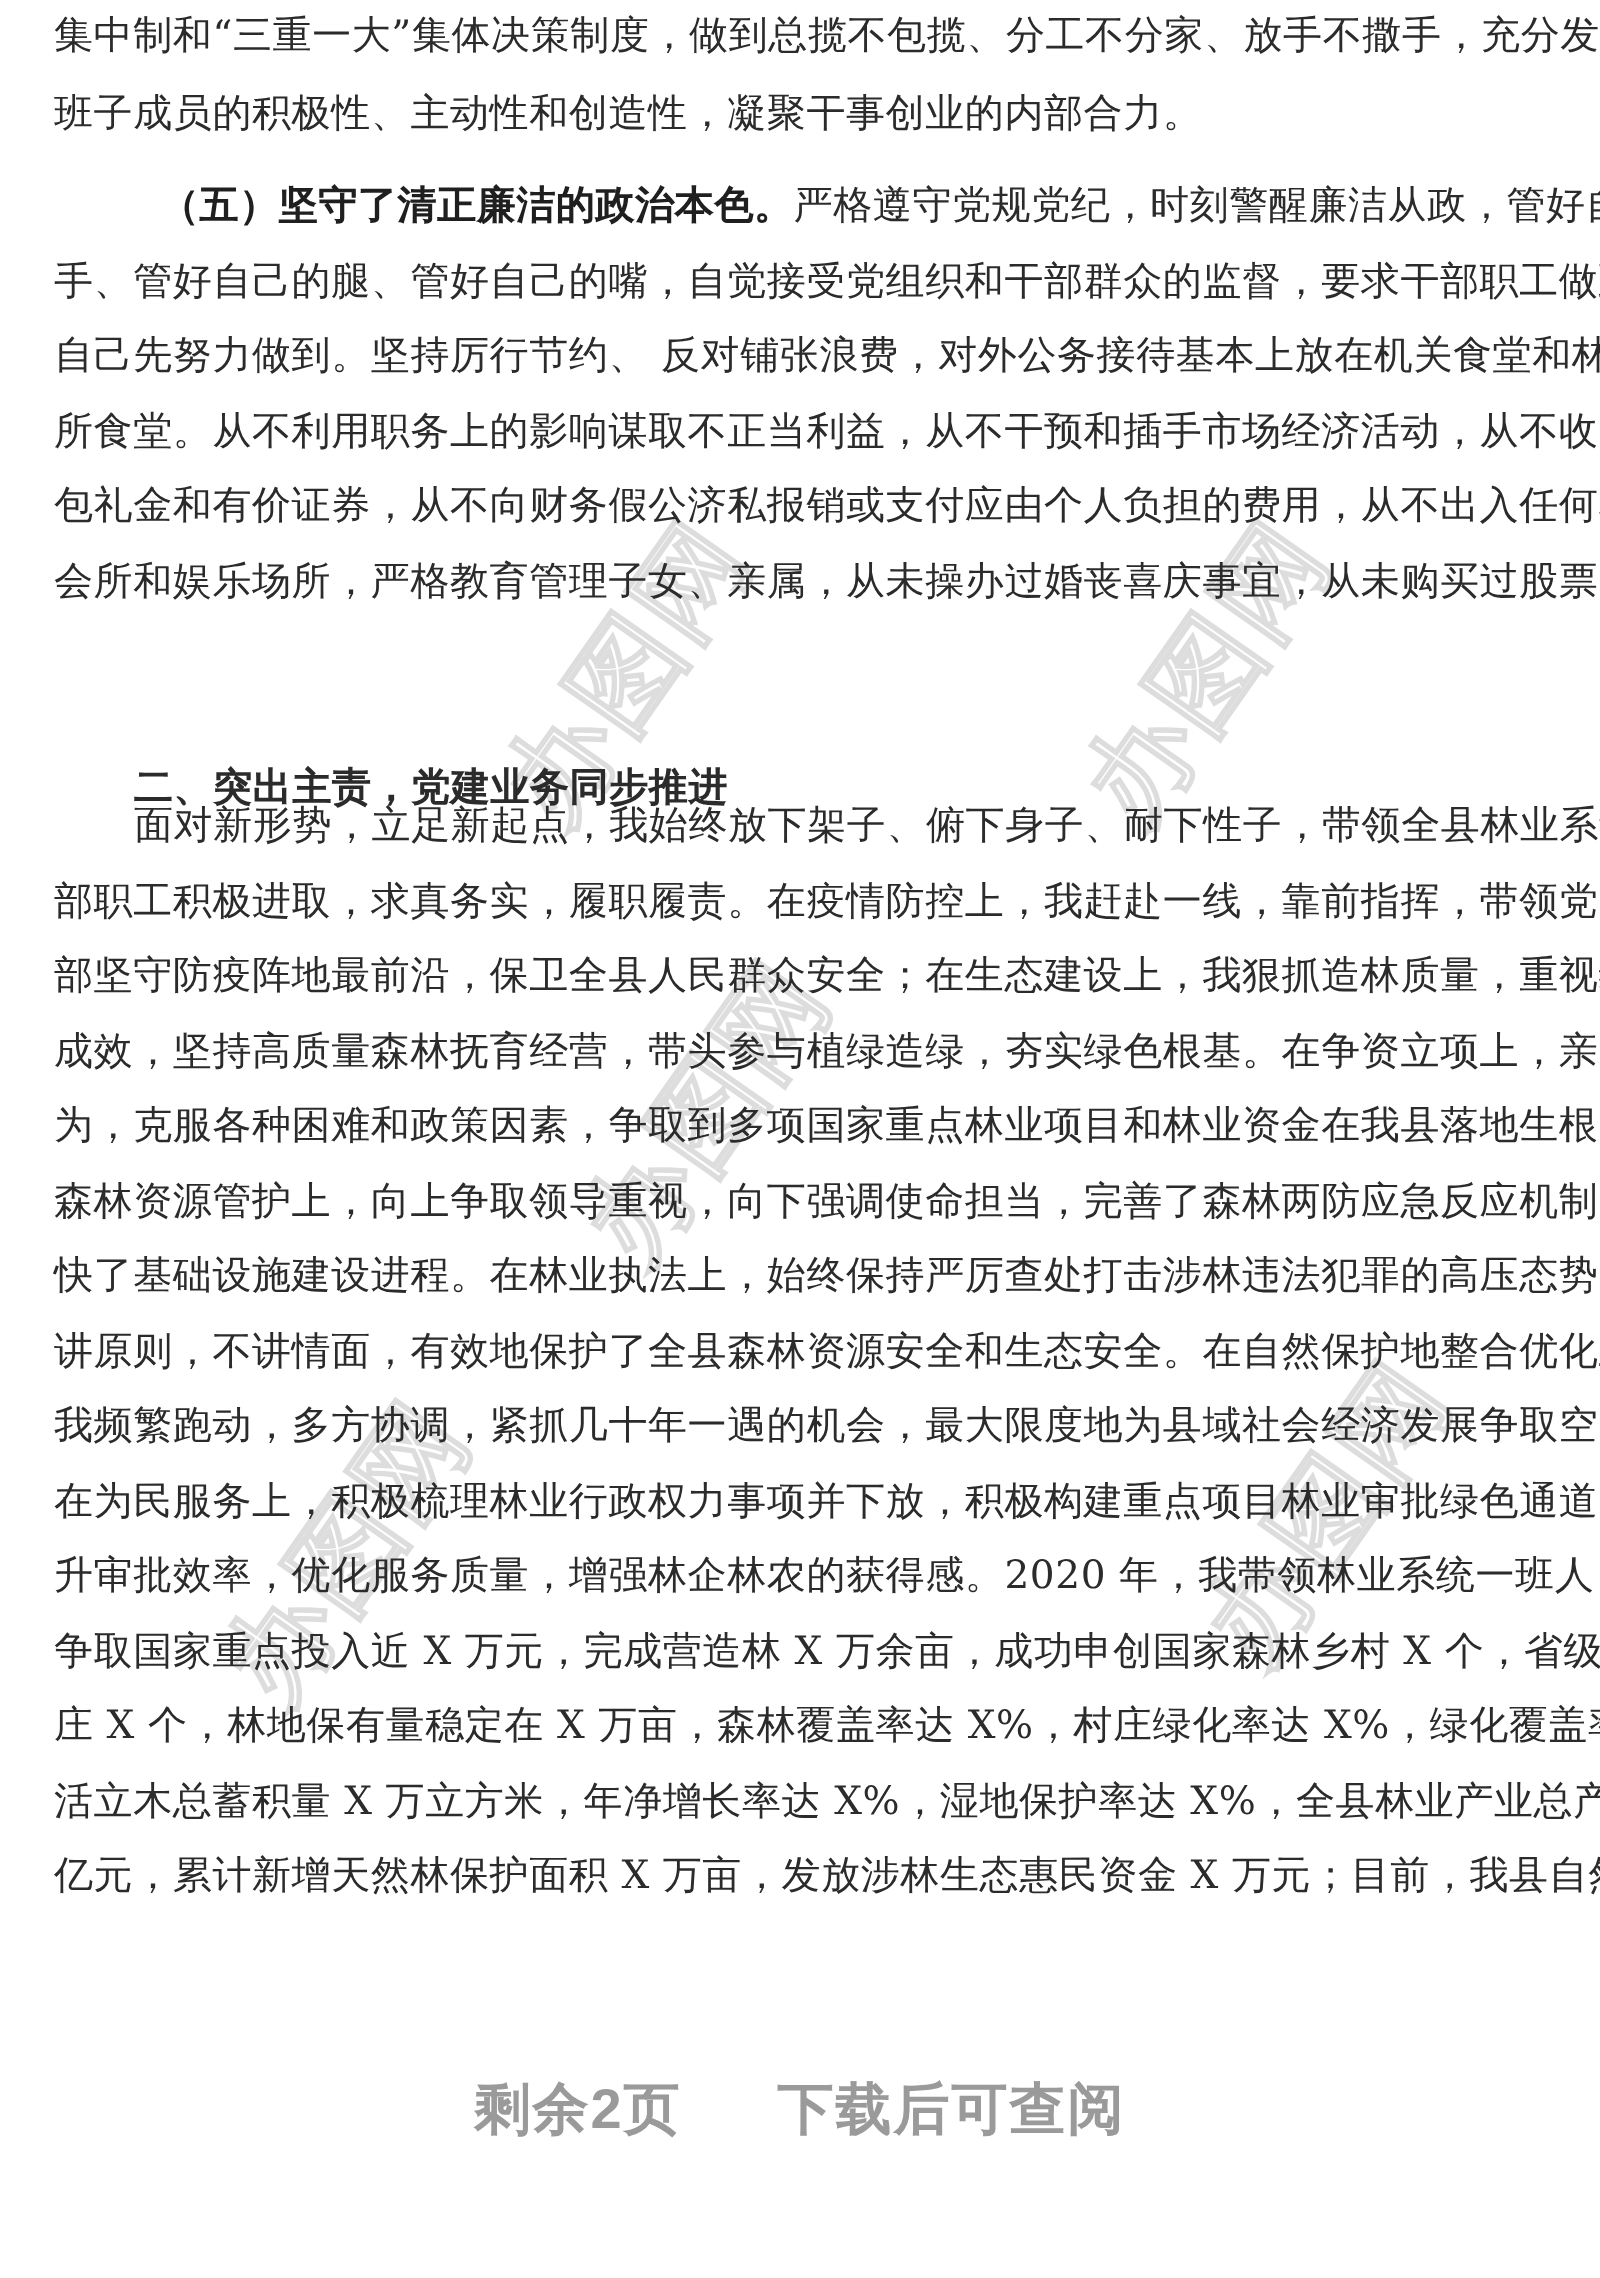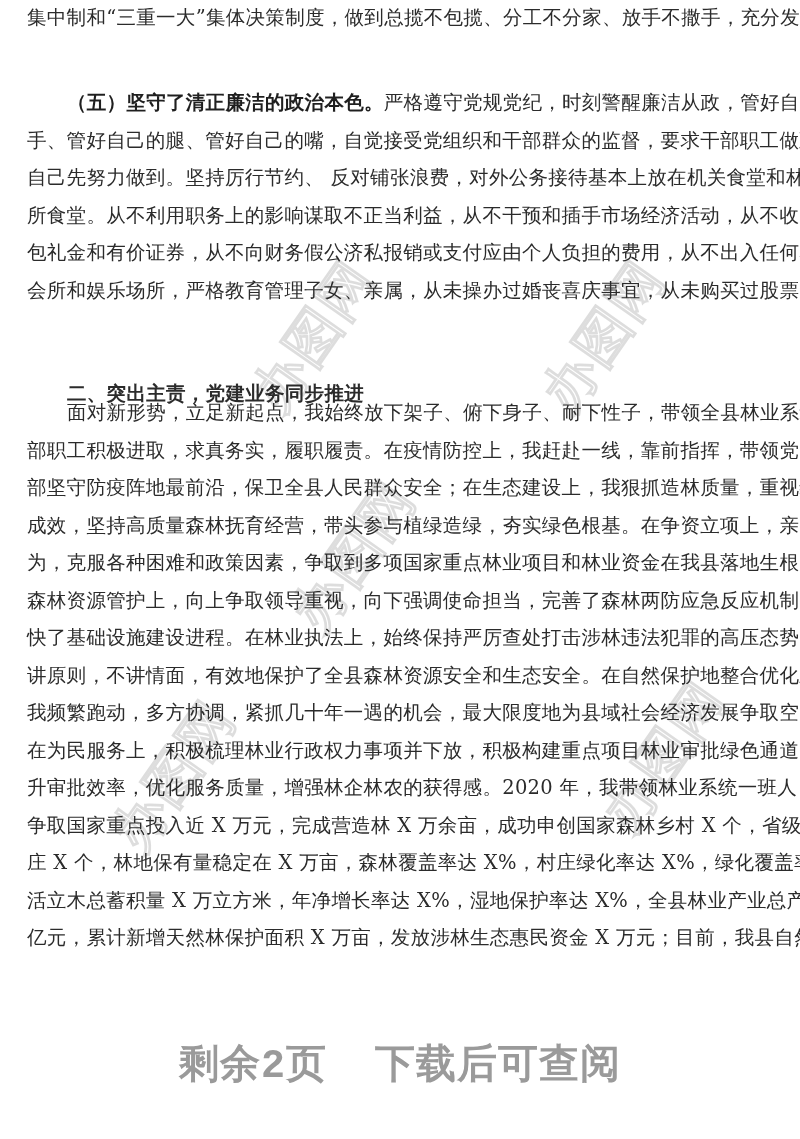--- a/index.html
+++ b/index.html
@@ -10,48 +10,49 @@
   }
   .page { position: absolute; left: 0; top: 0; width: 800px; height: 1139px; }
   .line {
     position: absolute; left: 27px; width: 746px;
     font-size: 19.5px; line-height: 24px; height: 24px;
     white-space: nowrap; text-align: justify; text-align-last: justify;
     letter-spacing: 0.3px;
   }
   .line.last { text-align-last: left; }
   .line.indent { left: 67px; width: 706px; }
-  .bold { font-weight: bold; color: #1f1f1f; }
+  .bold { font-weight: bold; color: #1f1f1f; margin-left: 13px; }
   .heading { font-weight: bold; text-align-last: left; margin-top: 24px; }
   .watermark {
     position: absolute; font-family: "DejaVu Sans", sans-serif;
     font-size: 54px; font-weight: bold; color: transparent;
     -webkit-text-stroke: 1px rgba(180,180,180,0.45);
     transform: rotate(-55deg); transform-origin: center;
     pointer-events: none; letter-spacing: 2px;
   }
   .banner {
     position: absolute; left: 0; width: 800px; top: 1036px;
-    text-align: center; font-family: Liberation Mono, monospace;
-    font-weight: bold; font-size: 40px; color: #9a9a9a; letter-spacing: 1px;
+    text-align: center; font-family: Liberation Sans, sans-serif;
+    font-weight: bold; font-size: 28px; color: #9a9a9a; letter-spacing: 1px;
   }
   .banner span + span { margin-left: 48px; }
 </style>
 </head>
 <body>
 
 <div class="page">
 
   <div class="watermark" style="left:520px; top:300px;">办图网</div>
   <div class="watermark" style="left:230px; top:300px;">办图网</div>
   <div class="watermark" style="left:270px; top:520px;">办图网</div>
   <div class="watermark" style="left:90px; top:740px;">办图网</div>
   <div class="watermark" style="left:580px; top:720px;">办图网</div>
 
   <div class="line" style="top:6px;">集中制和“三重一大”集体决策制度，做到总揽不包揽、分工不分家、放手不撒手，充分发挥</div>
+  <div class="line last" style="top:45px;">班子成员的积极性、主动性和创造性，凝聚干事创业的内部合力。</div>
 
   <div class="line indent" style="top:91px;">
     <span class="bold">（五）坚守了清正廉洁的政治本色。</span><span>严格遵守党规党纪，时刻警醒廉洁从政，管好自己的</span>
   </div>
   <div class="line" style="top:129px;">手、管好自己的腿、管好自己的嘴，自觉接受党组织和干部群众的监督，要求干部职工做到的，</div>
   <div class="line" style="top:166px;">自己先努力做到。坚持厉行节约、 反对铺张浪费，对外公务接待基本上放在机关食堂和林科</div>
   <div class="line" style="top:204px;">所食堂。从不利用职务上的影响谋取不正当利益，从不干预和插手市场经济活动，从不收受红</div>
   <div class="line" style="top:241px;">包礼金和有价证券，从不向财务假公济私报销或支付应由个人负担的费用，从不出入任何私人</div>
   <div class="line" style="top:279px;">会所和娱乐场所，严格教育管理子女、亲属，从未操办过婚丧喜庆事宜，从未购买过股票、基</div>
 

